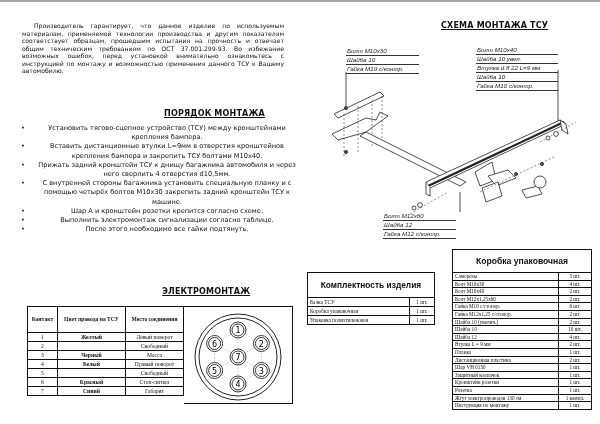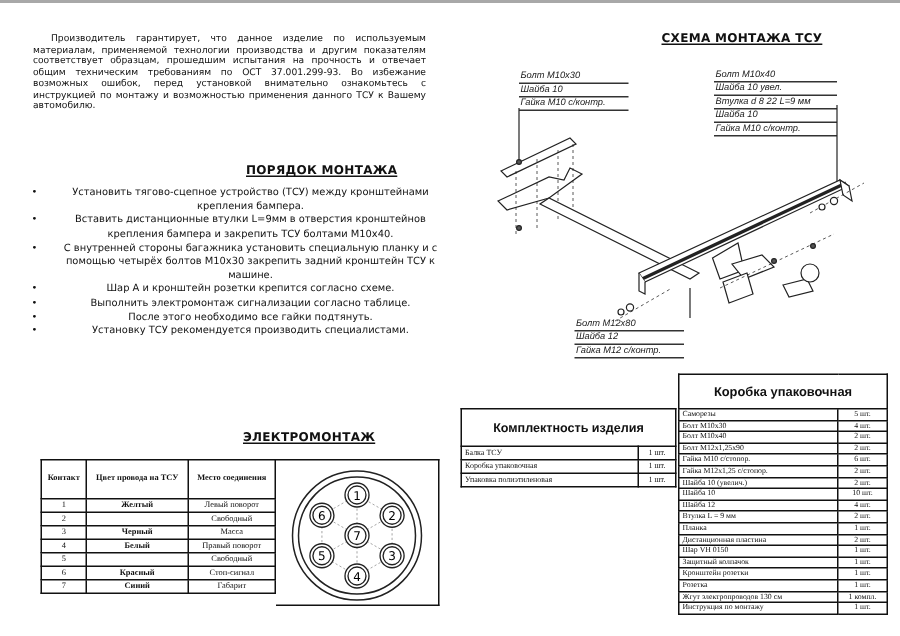--- a/index.html
+++ b/index.html
@@ -30,21 +30,21 @@
   .elec-title { left: 114px; top: 285px; }
 
   table { border-collapse: collapse; font-family: "Liberation Serif", serif; }
   .wire-table { left: 27px; top: 304px; width: 157px; font-size: 5.6px; }
   .wire-table th, .wire-table td { border: 1px solid #111; padding: 0 2px; text-align: center; height: 8px; line-height: 8px; }
   .wire-table th { height: 25px; line-height: 7px; font-weight: bold; }
   .wire-table td.color { font-weight: bold; }
 
   .connector-box { left: 184px; top: 304px; width: 109px; height: 98px; border: 1px solid #111; border-left: none; box-sizing: border-box; }
 
-  .kit-table { left: 307px; top: 270px; width: 144px; font-size: 5.3px; }
+  .kit-table { left: 307px; top: 270px; width: 128px; font-size: 5.3px; }
   .kit-table th { border: 1px solid #111; font-family: "Liberation Sans", sans-serif; font-size: 8.4px; font-weight: bold; height: 22px; }
   .kit-table td { border: 1px solid #111; padding: 0 2px; height: 8px; line-height: 8px; }
   .kit-table td.qty { text-align: center; width: 20px; }
 
   .box-table { left: 452px; top: 247px; width: 140px; font-size: 5.2px; }
   .box-table th { border: 1px solid #111; font-family: "Liberation Sans", sans-serif; font-size: 8.6px; font-weight: bold; height: 20px; }
   .box-table td { border: 1px solid #111; padding: 0 2px; height: 6.6px; line-height: 6.6px; }
   .box-table td.qty { text-align: center; width: 28px; }
 
   .callout { font-style: italic; font-size: 6.2px; line-height: 8px; color: #222; font-family: "Liberation Sans", sans-serif; }
@@ -56,25 +56,25 @@
 </style>
 </head>
 <body>
 
 <p class="abs intro">Производитель гарантирует, что данное изделие по используемым материалам, применяемой технологии производства и другим показателям соответствует образцам, прошедшим испытания на прочность и отвечает общим техническим требованиям по ОСТ 37.001.299-93. Во избежание возможных ошибок, перед установкой внимательно ознакомьтесь с инструкцией по монтажу и возможностью применения данного ТСУ к Вашему автомобилю.</p>
 
 <div class="abs h-section h-order">ПОРЯДОК МОНТАЖА</div>
 <ul class="abs steps">
   <li>Установить тягово-сцепное устройство (ТСУ) между кронштейнами крепления бампера.</li>
   <li>Вставить дистанционные втулки L=9мм в отверстия кронштейнов крепления бампера и закрепить ТСУ болтами М10х40.</li>
+  <li>Прижать задний кронштейн ТСУ к днищу багажника автомобиля и через него сверлить 4 отверстия d10,5мм.</li>
   <li>С внутренней стороны багажника установить специальную планку и с помощью четырёх болтов М10х30 закрепить задний кронштейн ТСУ к машине.</li>
   <li>Шар А и кронштейн розетки крепится согласно схеме.</li>
   <li>Выполнить электромонтаж сигнализации согласно таблице.</li>
   <li>После этого необходимо все гайки подтянуть.</li>
-  <li>Установку ТСУ рекомендуется производить специалистами.</li>
 </ul>
 
 <div class="abs h-section h-scheme">СХЕМА МОНТАЖА ТСУ</div>
 
 <div class="abs callout callout-a">
   <div>Болт М10х30</div>
   <div>Шайба 10</div>
   <div>Гайка М10 с/контр.</div>
 </div>
 <div class="abs callout callout-b">

